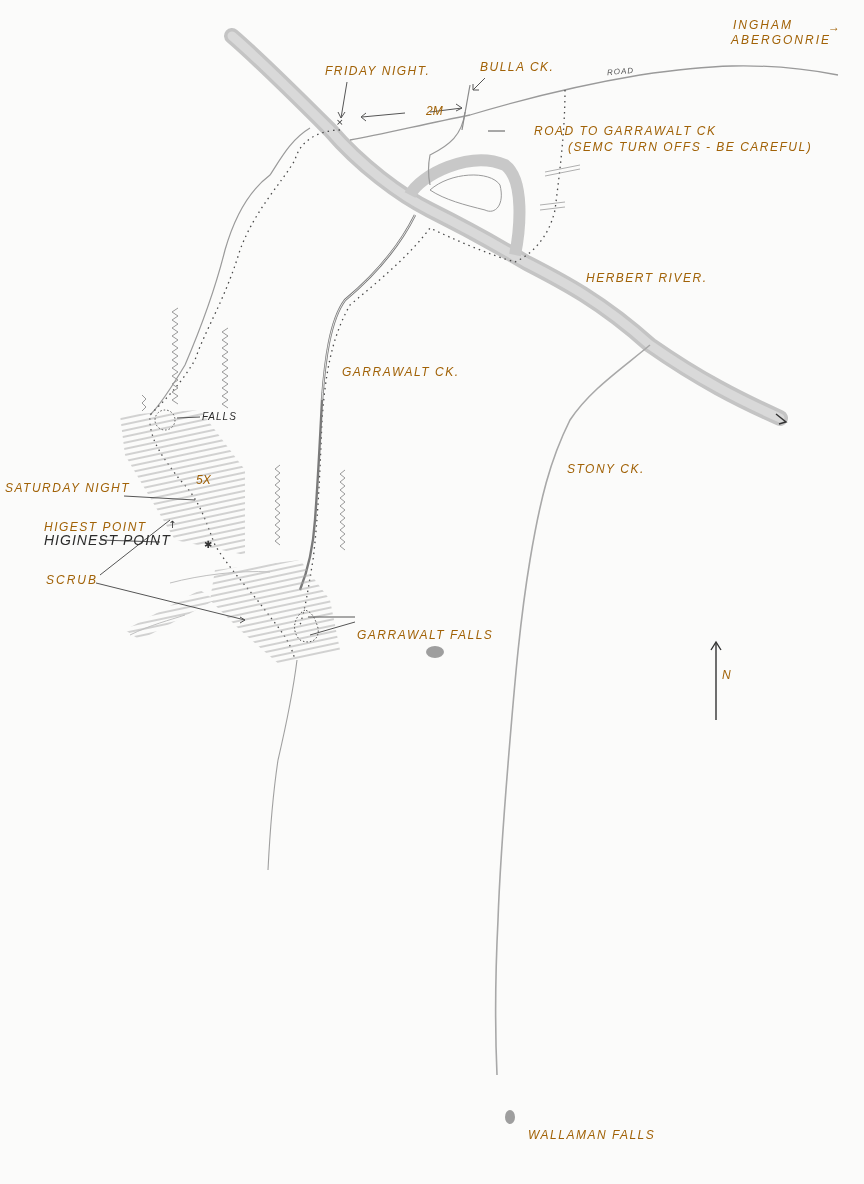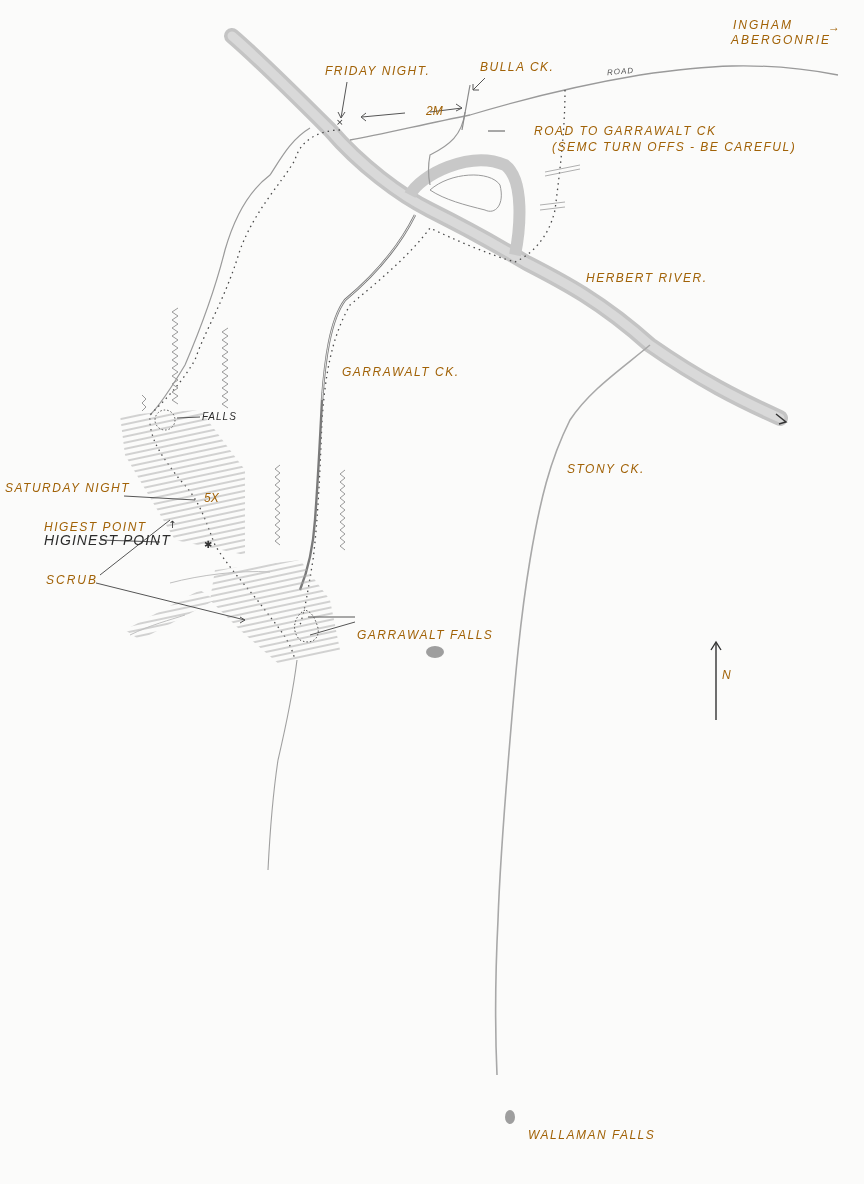--- a/index.html
+++ b/index.html
@@ -118,28 +118,28 @@
 
 <div class="lbl lg" style="left:733px;top:18px;">INGHAM</div>
 <div class="lbl lg" style="left:731px;top:33px;">ABERGONRIE</div>
 <div class="lbl lg" style="left:828px;top:20px;">→</div>
 
 <div class="lbl md" style="left:325px;top:64px;">FRIDAY NIGHT.</div>
 <div class="lbl md" style="left:480px;top:60px;">BULLA CK.</div>
 <div class="lbl sm" style="left:607px;top:67px;transform:rotate(-5deg);">ROAD</div>
 <div class="lbl md" style="left:426px;top:104px;letter-spacing:0;">2m</div>
 <div class="lbl md" style="left:496px;top:124px;margin-left:38px;">ROAD TO GARRAWALT CK</div>
-<div class="lbl md" style="left:552px;top:140px;">(SEMC TURN OFFS - BE CAREFUL)</div>
+<div class="lbl md" style="left:568px;top:140px;">(SEMC TURN OFFS - BE CAREFUL)</div>
 
 <div class="lbl md" style="left:586px;top:271px;">HERBERT RIVER.</div>
 <div class="lbl md" style="left:342px;top:356px;margin-top:9px;">GARRAWALT CK.</div>
 <div class="lbl sm" style="left:202px;top:411px;font-size:10px;color:#2b2b2b;">FALLS</div>
 
 <div class="lbl md" style="left:5px;top:481px;text-align:right;">SATURDAY NIGHT</div>
-<div class="lbl md" style="left:196px;top:491px;letter-spacing:0;margin-left:8px;">5X</div>
+<div class="lbl md" style="left:196px;top:473px;letter-spacing:0;">5X</div>
 <div class="lbl md" style="left:44px;top:520px;">HIGEST POINT</div>
 <div class="lbl sm" style="left:44px;top:532px;font-size:14px;color:#2b2b2b;">HIGINEST POINT</div>
 <div class="lbl lg" style="left:46px;top:573px;">SCRUB</div>
 
 <div class="lbl md" style="left:357px;top:628px;">GARRAWALT FALLS</div>
 <div class="lbl md" style="left:567px;top:462px;">STONY CK.</div>
 <div class="lbl md" style="left:722px;top:668px;font-size:12px;">N</div>
 <div class="lbl md" style="left:528px;top:1112px;margin-top:16px;">WALLAMAN FALLS</div>
 
 </body></html>

